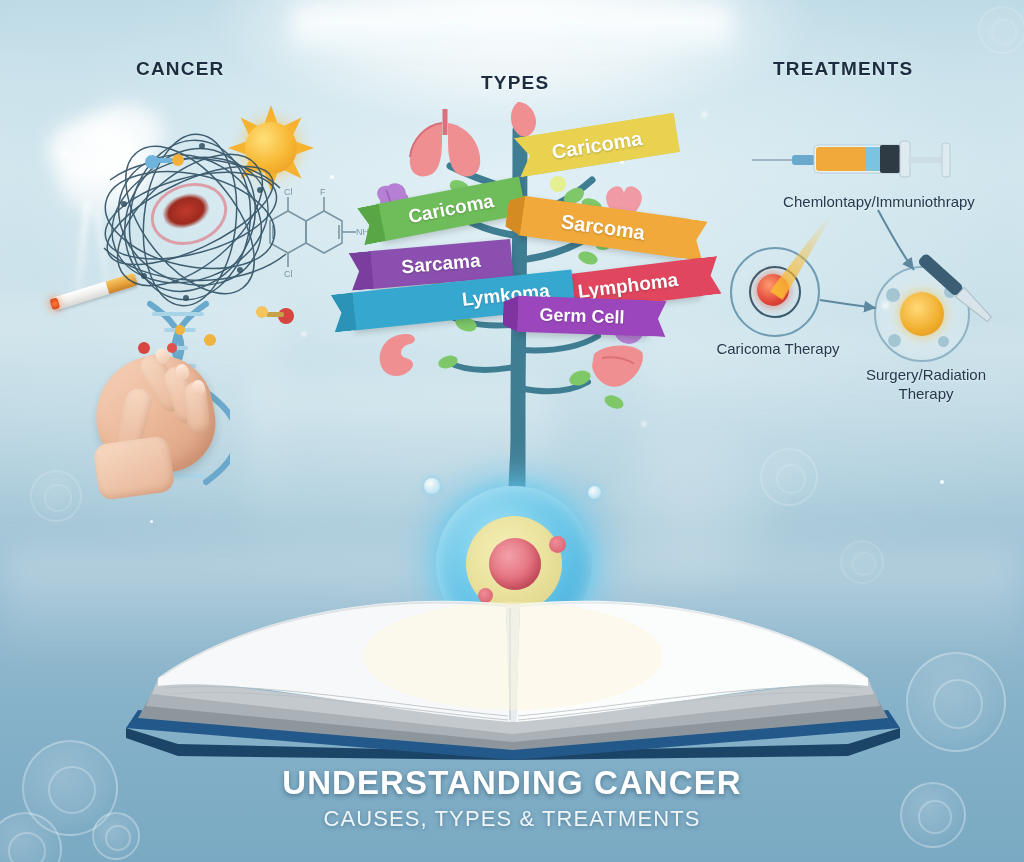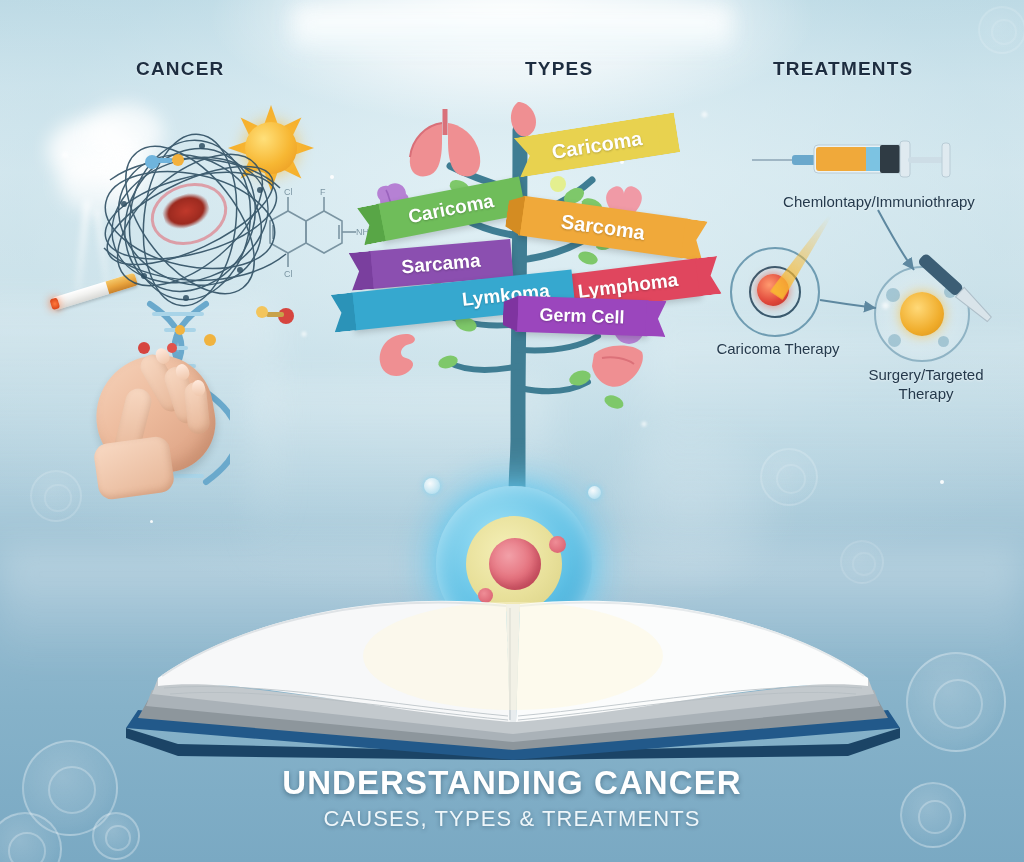--- a/index.html
+++ b/index.html
@@ -170,21 +170,21 @@
   <div class="glowdot" style="left:700px;top:110px;width:9px;height:9px;"></div>
   <div class="glowdot" style="left:880px;top:300px;width:11px;height:11px;"></div>
   <div class="glowdot" style="left:640px;top:420px;width:8px;height:8px;"></div>
   <div class="spark" style="left:330px;top:175px;width:4px;height:4px;"></div>
   <div class="spark" style="left:660px;top:250px;width:3px;height:3px;"></div>
   <div class="spark" style="left:620px;top:160px;width:4px;height:4px;"></div>
   <div class="spark" style="left:940px;top:480px;width:4px;height:4px;"></div>
   <div class="spark" style="left:150px;top:520px;width:3px;height:3px;"></div>
 
   <div class="sec-title" style="left:136px;top:58px;">CANCER</div>
-  <div class="sec-title" style="left:481px;top:58px;margin-left:44px;">TYPES</div>
+  <div class="sec-title" style="left:481px;top:72px;">TYPES</div>
   <div class="sec-title" style="left:773px;top:58px;text-align:right;">TREATMENTS</div>
 
   <div>
 
     <div class="smoke" style="left:48px;top:118px;width:92px;height:66px;"></div>
     <div class="smoke" style="left:86px;top:104px;width:78px;height:58px;opacity:.9;"></div>
     <div class="smoke" style="left:58px;top:152px;width:84px;height:60px;opacity:.8;"></div>
     <div class="smoke" style="left:104px;top:148px;width:58px;height:46px;opacity:.7;"></div>
     <div class="smoke-trail" style="left:80px;top:200px;height:92px;transform:rotate(6deg);"></div>
     <div class="smoke-trail" style="left:100px;top:208px;height:84px;transform:rotate(-8deg);opacity:.8;"></div>
@@ -462,21 +462,21 @@
     <div style="position:absolute;left:888px;top:334px;width:13px;height:13px;border-radius:50%;background:rgba(122,170,190,.55);"></div>
     <div style="position:absolute;left:938px;top:336px;width:11px;height:11px;border-radius:50%;background:rgba(122,170,190,.55);"></div>
 
     <svg style="position:absolute;left:892px;top:228px;" width="120" height="110" viewBox="0 0 120 110">
       <g transform="rotate(42 60 55)">
         <rect x="20" y="50" width="52" height="13" rx="5" fill="#3c5e75"></rect>
         <path d="M72 50 L112 54 L112 60 L72 63 Z" fill="#d9e4ea" stroke="#aebfc9"></path>
       </g>
     </svg>
 
-    <div class="tx-label" style="left:856px;top:366px;width:140px;white-space:pre-line;">Surgery/Targeted
+    <div class="tx-label" style="left:856px;top:366px;width:140px;white-space:pre-line;">Surgery/Radiation
 Therapy</div>
 
     <svg style="position:absolute;left:700px;top:200px;" width="300" height="160" viewBox="0 0 300 160">
       <defs>
         <marker id="ah" markerWidth="8" markerHeight="8" refX="6" refY="3" orient="auto">
           <path d="M0,0 L6,3 L0,6 Z" fill="#5e88a0"></path>
         </marker>
       </defs>
       <g stroke="#5e88a0" stroke-width="2" fill="none" marker-end="url(#ah)">
         <path d="M120 100 C145 104, 160 106, 176 108"></path>

